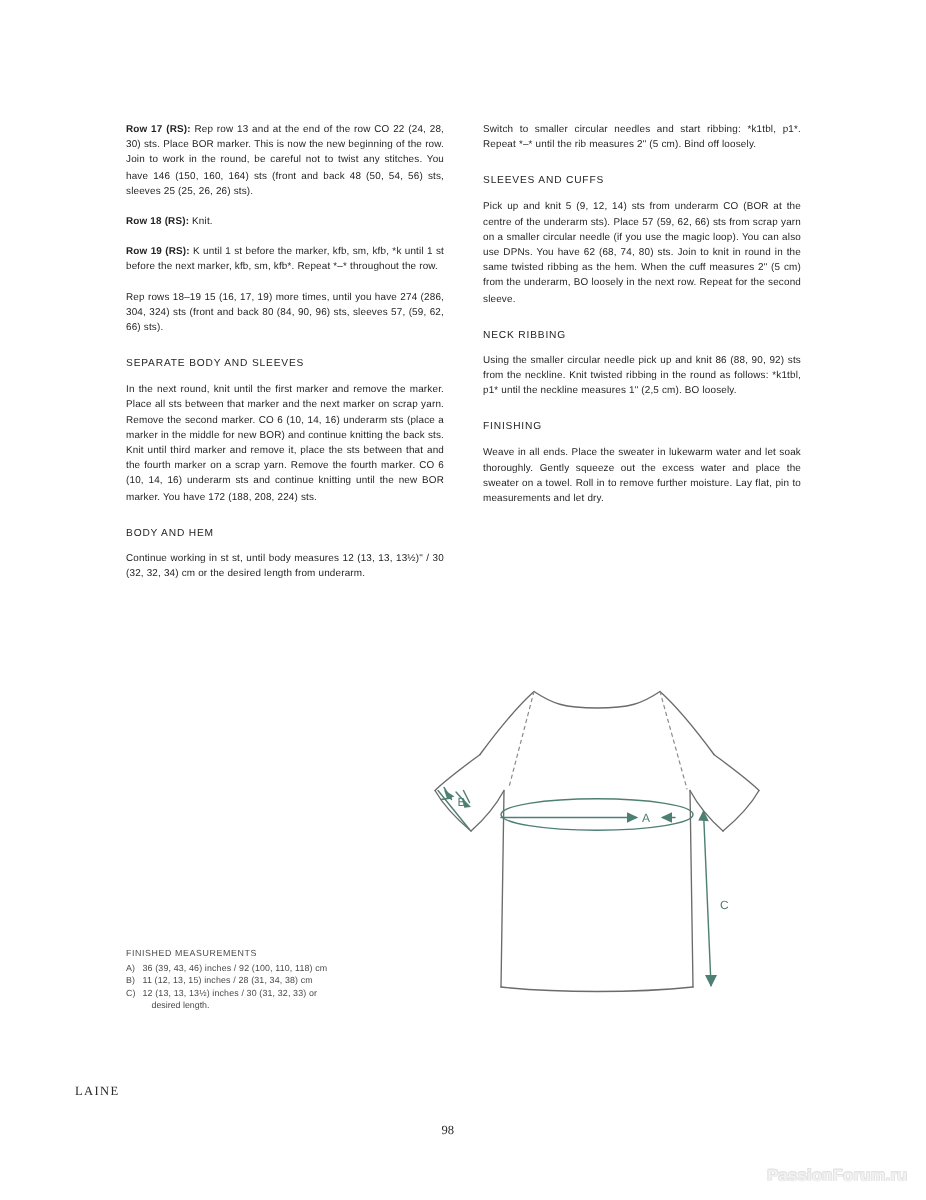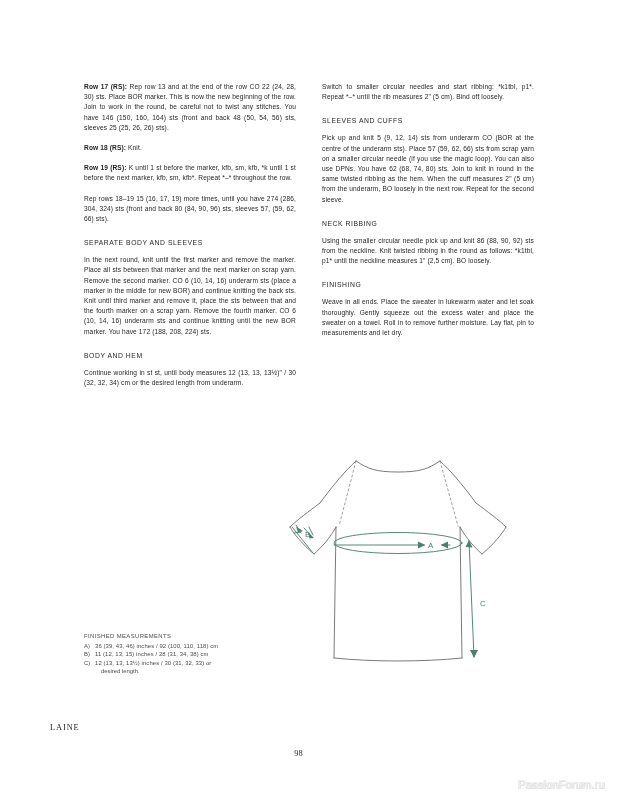--- a/index.html
+++ b/index.html
@@ -120,21 +120,21 @@
     color: #2a2a2a;
   }
 
   
   .watermark {
     position: absolute;
     right: 12px;
     top: 778px;
     font-family: "Liberation Sans", sans-serif;
     font-size: 11px;
-    font-weight: normal;
+    font-weight: bold;
     letter-spacing: 0.2px;
     color: #f2f2f2;
     text-shadow:
       -0.5px -0.5px 0 #e0e0e0,
        0.5px -0.5px 0 #e0e0e0,
       -0.5px  0.5px 0 #e0e0e0,
        0.5px  0.5px 0 #e0e0e0;
   }
 </style>
 </head>

